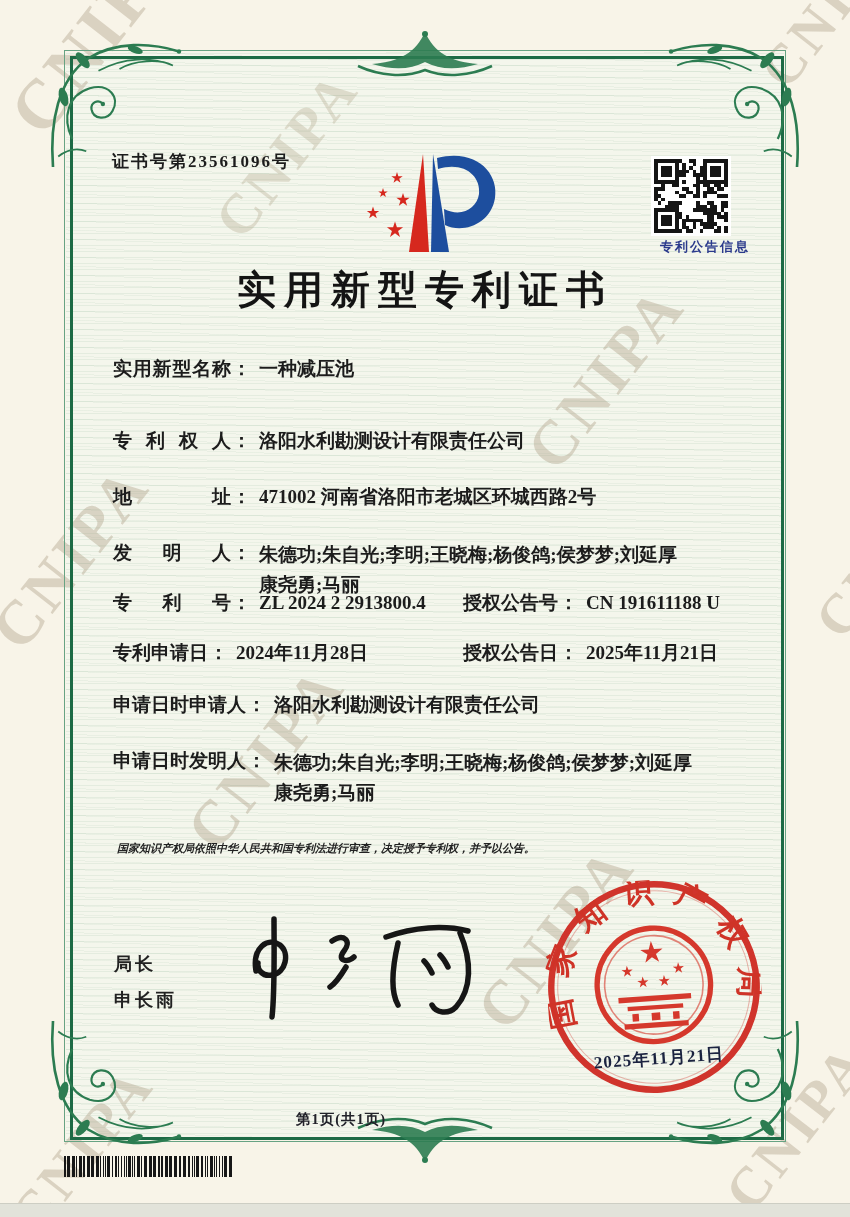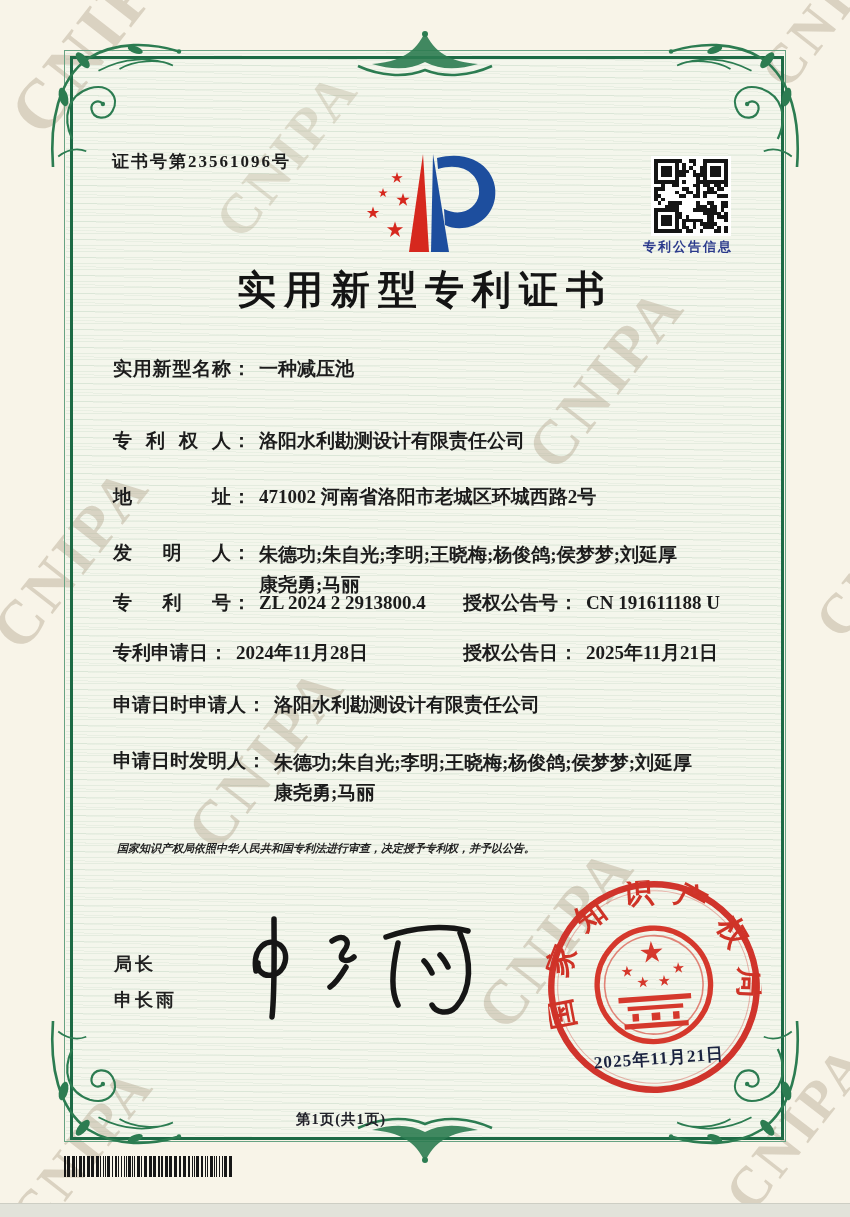--- a/index.html
+++ b/index.html
@@ -22,21 +22,21 @@
   .crest.top{top:26px;}
   .crest.bottom{top:1114px;transform:scaleY(-1);}
   .watermark{position:absolute;z-index:2;color:rgba(176,163,138,.42);font-weight:700;
     letter-spacing:4px;transform:rotate(-52deg);white-space:nowrap;pointer-events:none;}
   .content{position:absolute;inset:0;z-index:5;}
   .certno{position:absolute;left:112px;top:150px;font-size:17px;letter-spacing:2px;color:#1c1c1c;font-weight:600;}
   .logo{position:absolute;left:345px;top:146px;width:170px;height:120px;}
   .qr{position:absolute;left:651px;top:156px;width:74px;height:74px;background:#fff;
       display:grid;grid-template-columns:repeat(21,1fr);grid-template-rows:repeat(21,1fr);padding:3px;}
   .qr .qm{background:#151515;}
-  .qr-caption{position:absolute;left:626px;top:238px;width:124px;text-align:center;font-size:13px;
+  .qr-caption{position:absolute;left:626px;top:238px;width:124px;text-align:right;font-size:13px;
       font-weight:700;color:#2b3a8c;letter-spacing:2px;}
   .title{position:absolute;left:0;top:263px;width:850px;text-align:center;font-size:39px;font-weight:700;
       letter-spacing:8px;color:#141414;}
   .row{position:absolute;left:113px;font-size:19px;color:#1c1c1c;font-weight:600;white-space:nowrap;}
   .row.right{left:463px;}
   .lbl{display:inline-block;font-family:Liberation Serif, serif;}
   .lbl.j{width:118px;text-align:justify;text-align-last:justify;}
   .colon{margin:0 8px 0 1px;}
   .val2{display:inline-block;vertical-align:top;white-space:normal;width:440px;line-height:30px;}
   .body-par{position:absolute;left:95px;top:832px;width:664px;font-size:11px;line-height:32px;

